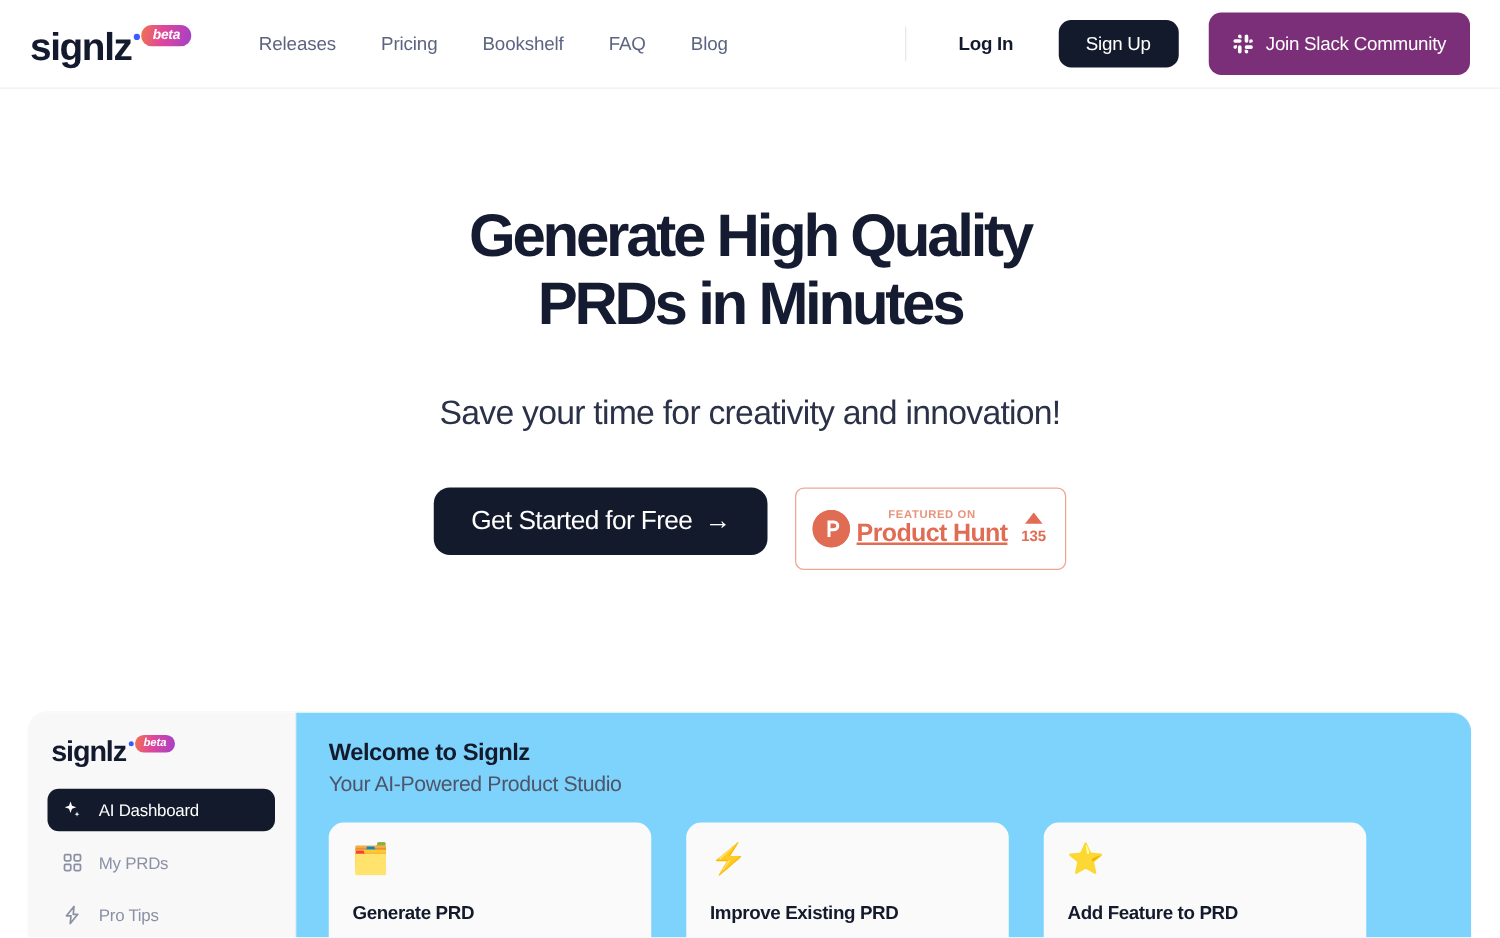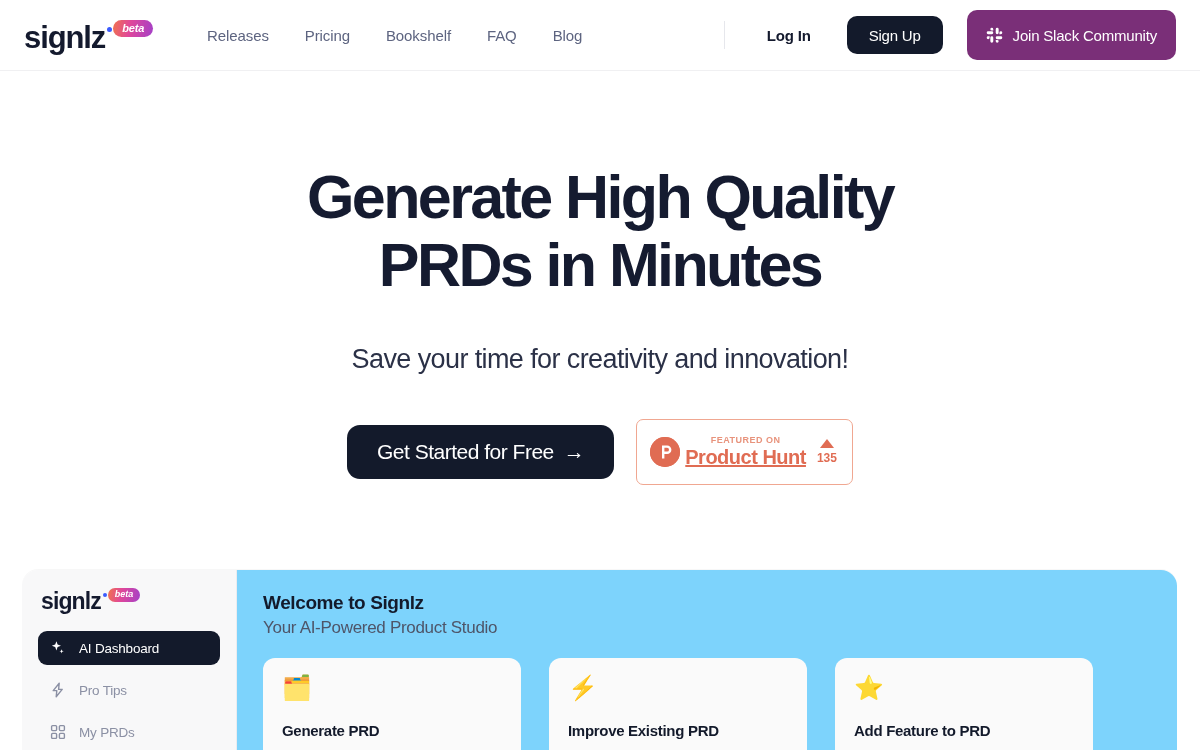--- a/index.html
+++ b/index.html
@@ -113,37 +113,37 @@
     margin-left: 12px;
     letter-spacing: -0.2px;
     cursor: pointer;
     font-family: inherit;
   }
   .slack-icon { width: 17px; height: 17px; display: block; }
 
   
   .hero { text-align: center; padding-top: 92px; }
   .hero-title {
-    font-size: 61px;
+    font-size: 48px;
     font-weight: 700;
     line-height: 1.12;
     letter-spacing: -2.6px;
     color: #151b30;
   }
   .hero-sub {
     margin-top: 44px;
     font-size: 27px;
     color: #2b3147;
     letter-spacing: -0.6px;
     font-weight: 400;
   }
   .hero-ctas {
     margin-top: 44px;
     display: flex;
-    align-items: center;
+    align-items: flex-start;
     justify-content: center;
     gap: 22px;
   }
   .btn-started {
     background: #131a2b;
     color: #fff;
     font-size: 21px;
     font-weight: 500;
     border: none;
     border-radius: 13px;
@@ -370,37 +370,37 @@
         <svg class="side-ico" viewBox="0 0 16 16" fill="currentColor">
           <path d="M6.4 1.2 7.6 4.6 11 5.8 7.6 7 6.4 10.4 5.2 7 1.8 5.8 5.2 4.6z"></path>
           <path d="M11.6 9.2l.55 1.55 1.55.55-1.55.55-.55 1.55-.55-1.55-1.55-.55 1.55-.55z"></path>
         </svg>
       </span>
       <span>AI Dashboard</span>
     </div>
 
     <div class="side-item">
       <span>
-        <svg class="side-ico" viewBox="0 0 16 16" fill="none" stroke="currentColor" stroke-width="1.4" stroke-linejoin="round">
-          <path d="M9.2 1.2 3.2 8.6h3.6l-.6 6.2 6-7.4H8.6z"></path>
-        </svg>
-      </span>
-      <span>Pro Tips</span>
-    </div>
-
-    <div class="side-item">
-      <span>
         <svg class="side-ico" viewBox="0 0 16 16" fill="none" stroke="currentColor" stroke-width="1.4">
           <rect x="1.6" y="1.6" width="5" height="5" rx="1"></rect>
           <rect x="9.4" y="1.6" width="5" height="5" rx="1"></rect>
           <rect x="1.6" y="9.4" width="5" height="5" rx="1"></rect>
           <rect x="9.4" y="9.4" width="5" height="5" rx="1"></rect>
         </svg>
       </span>
       <span>My PRDs</span>
+    </div>
+
+    <div class="side-item">
+      <span>
+        <svg class="side-ico" viewBox="0 0 16 16" fill="none" stroke="currentColor" stroke-width="1.4" stroke-linejoin="round">
+          <path d="M9.2 1.2 3.2 8.6h3.6l-.6 6.2 6-7.4H8.6z"></path>
+        </svg>
+      </span>
+      <span>Pro Tips</span>
     </div>
   </aside>
 
   <main class="dash-main">
     <div class="dash-h1">Welcome to Signlz</div>
     <div class="dash-h2">Your AI-Powered Product Studio</div>
 
     <div class="dash-cards">
       <div class="dash-card">
         <span class="card-ico">🗂️</span>

